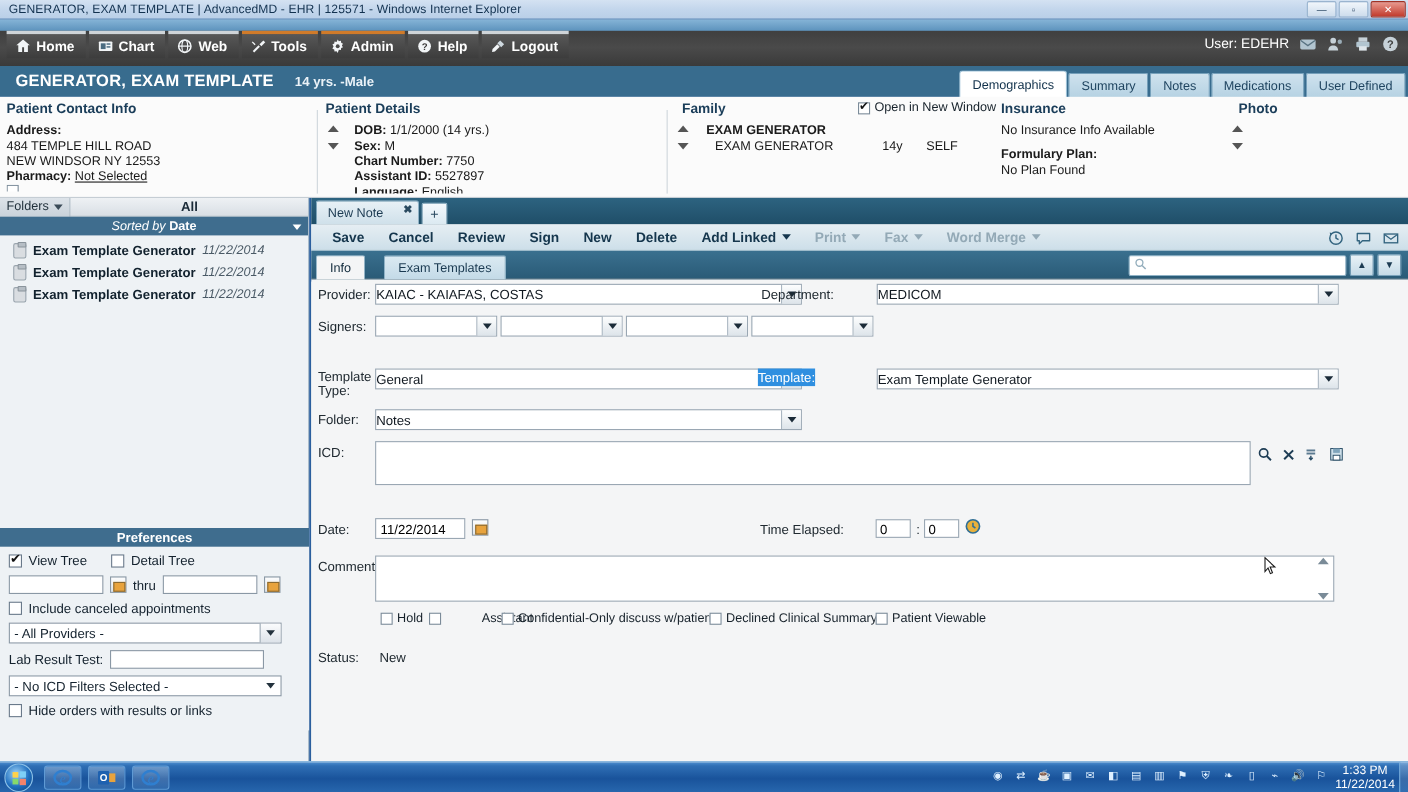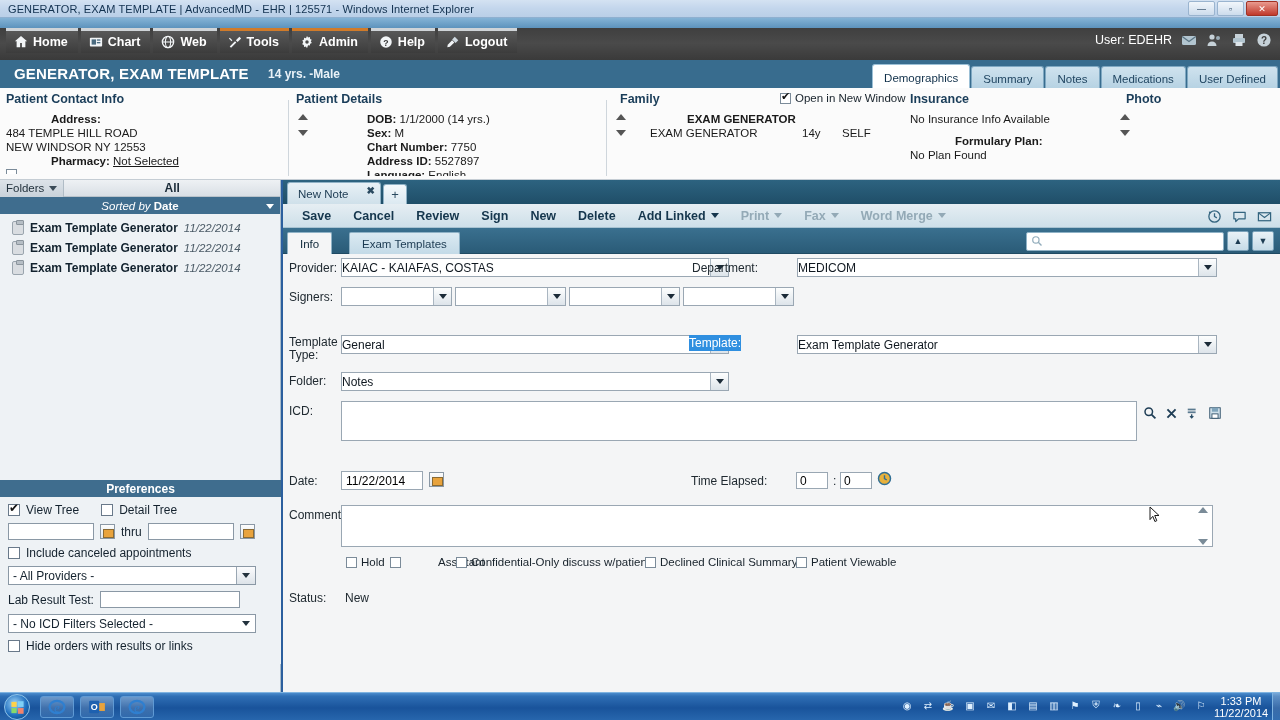--- a/index.html
+++ b/index.html
@@ -82,21 +82,21 @@
   .pattab.active { background:#fff; color:#10304a; height:26px; border-color:#9cc0d6;}
 
   
   .demostrip {
     position: absolute; left: 0; top: 88px; width: 1280px; height: 92px;
     background: #fbfbfb; border-bottom: 1px solid #c5cdd4;
   }
   .dcol { position: absolute; top: 0; height: 92px; }
   .dcol-title { font-size: 12.5px; font-weight: bold; color:#1a3d59; padding-top: 4px;}
   .dtext { font-size: 11.5px; color: #1a1a1a; line-height: 14px;}
-  .dtext b { font-weight: bold; margin-left: 45px; }
+  .dtext b { font-weight: bold; }
   .dsep { position:absolute; top:12px; width:1px; height:76px; background:#cfd6dc;}
   .spinner { position:absolute; width:13px; display:flex; flex-direction:column; gap:10px; align-items:center;}
   .chev { width:0;height:0; cursor:default;}
   .chev-up { border-left:5px solid transparent;border-right:5px solid transparent;border-bottom:6px solid #555;}
   .chev-dn { border-left:5px solid transparent;border-right:5px solid transparent;border-top:6px solid #555;}
   .ulink { text-decoration: underline; }
   .cbsm { width:11px;height:11px;border:1px solid #7b8b99;background:#fff;display:inline-block;vertical-align:-1px;}
   .cbsm.on { background:#fff; position:relative;}
   .cbsm.on:after{content:"✔";position:absolute;left:0px;top:-4px;font-size:11px;color:#111;}
 
@@ -392,21 +392,21 @@
       </div>
     </div>
     <div class="dsep" style="left:288px;"></div>
 
     <div class="dcol" style="left:296px;width:300px;">
       <div class="dcol-title">Patient Details</div>
       <div class="dtext" style="margin-top:6px;margin-left:26px;">
         <div><b>DOB:</b> <span>1/1/2000 (14 yrs.)</span></div>
         <div><b>Sex:</b> <span>M</span></div>
         <div><b>Chart Number:</b> <span>7750</span></div>
-        <div><b>Address ID:</b> <span>5527897</span></div>
+        <div><b>Assistant ID:</b> <span>5527897</span></div>
         <div style="overflow:hidden;height:8px;"><b>Language:</b> <span>English</span></div>
       </div>
       <div class="spinner" style="left:0px;top:26px;">
         <div class="chev chev-up"></div>
         <div class="chev chev-dn"></div>
       </div>
     </div>
     <div class="dsep" style="left:606px;"></div>
 
     <div class="dcol" style="left:620px;width:295px;">

